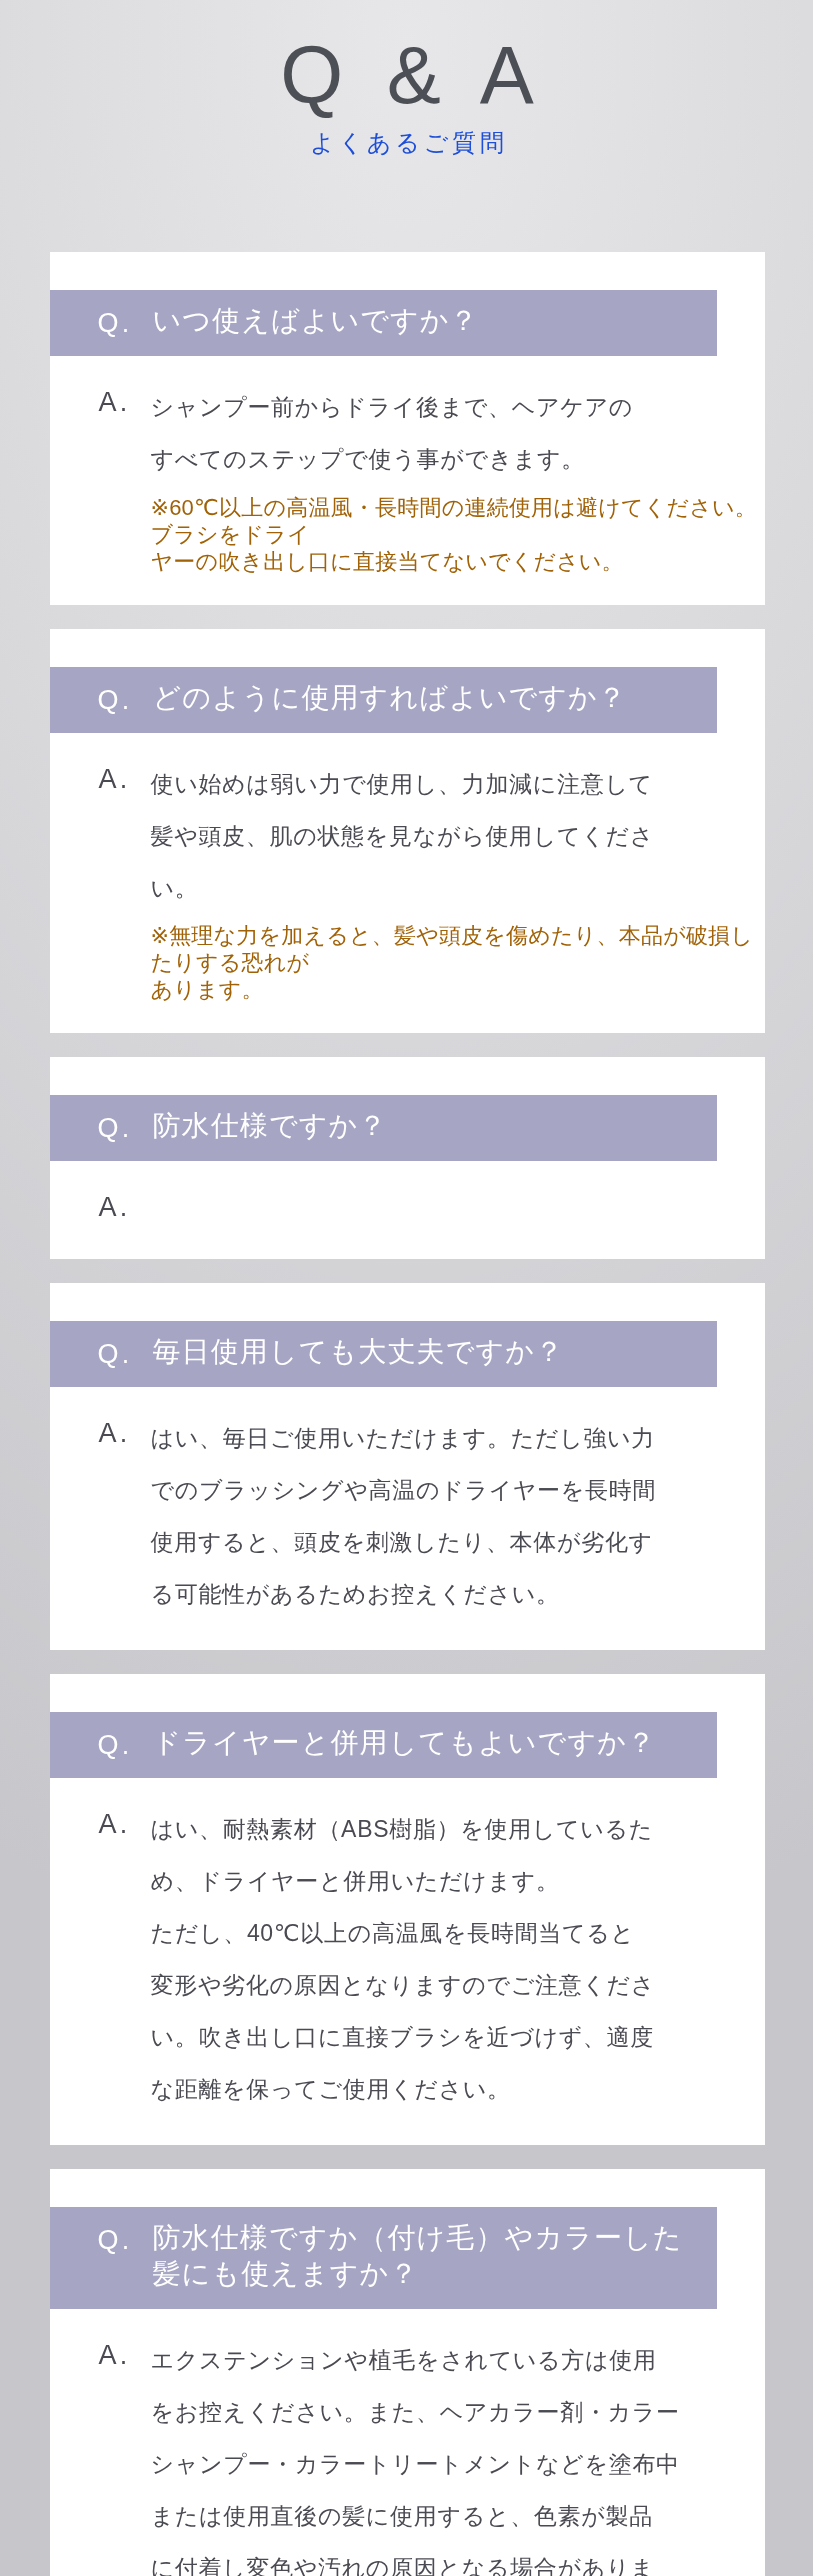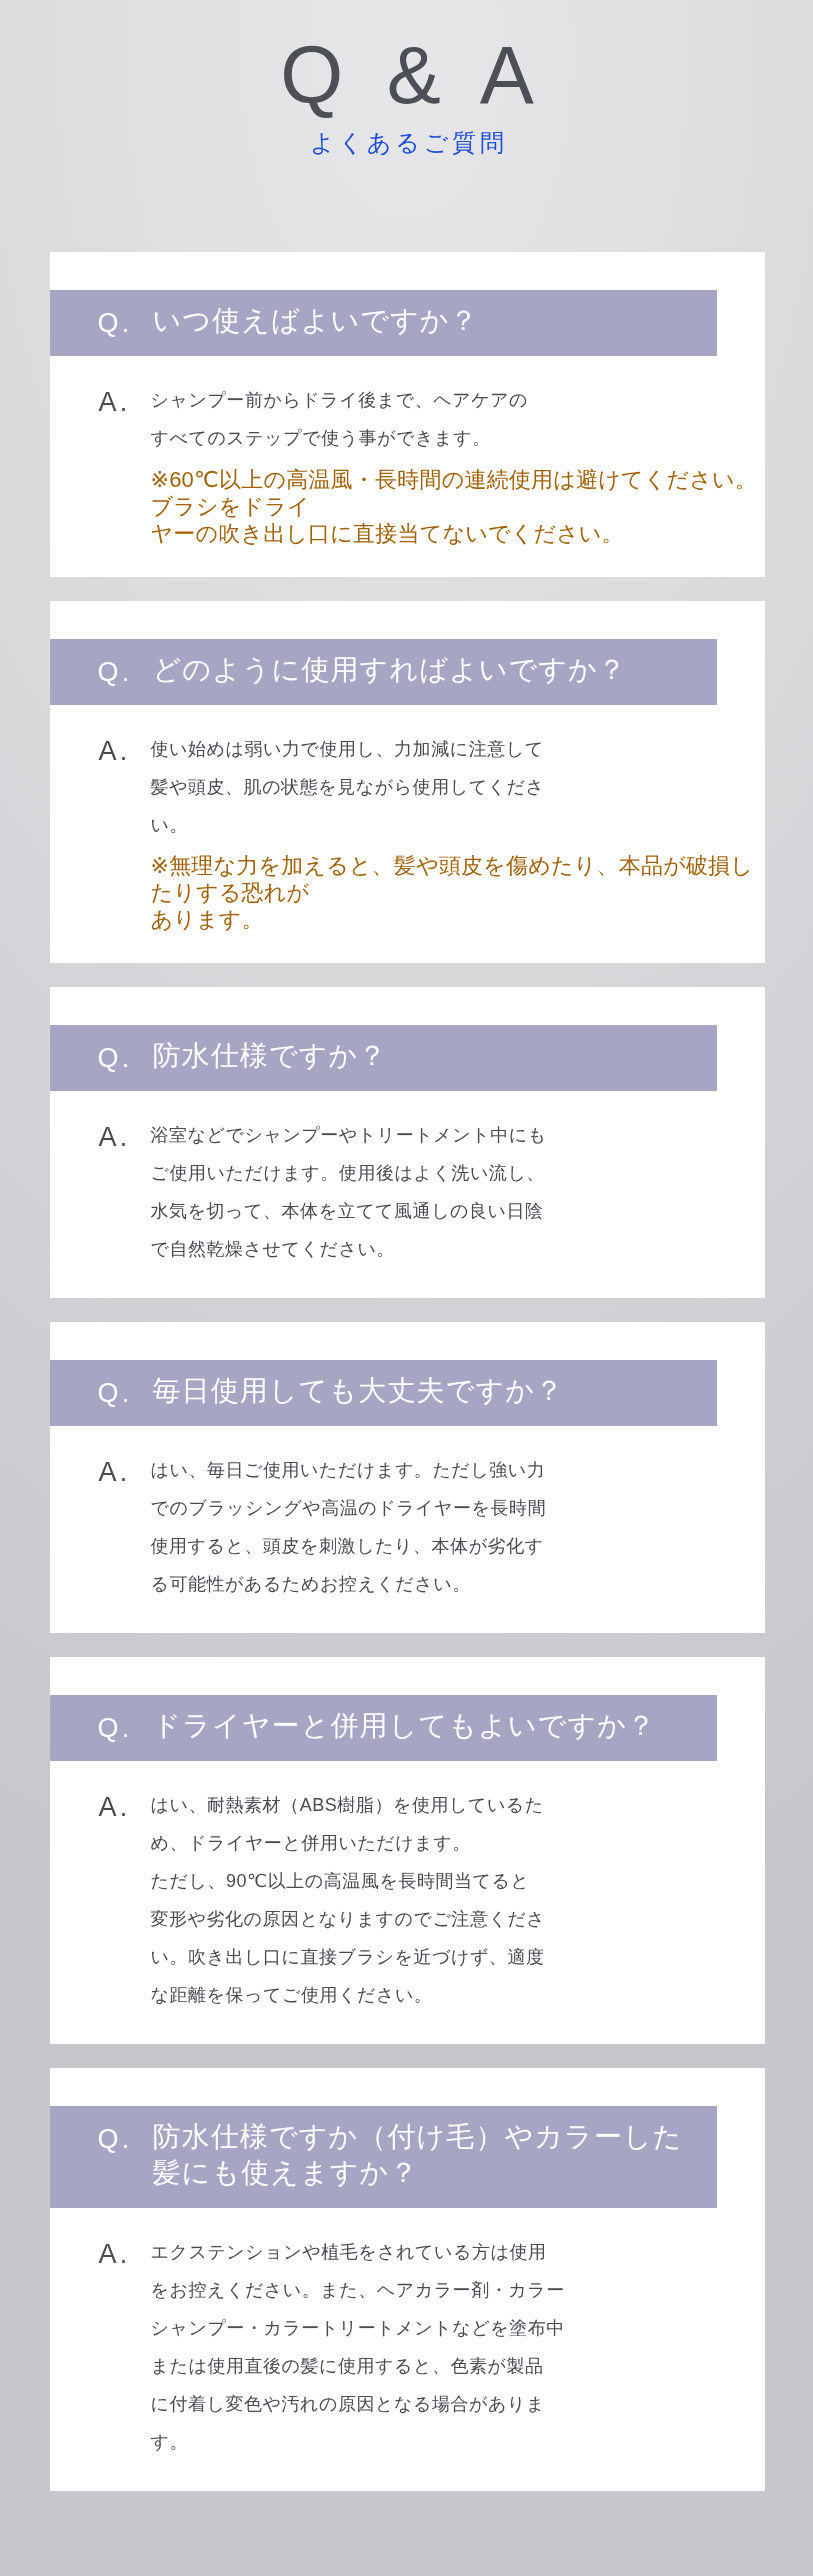--- a/index.html
+++ b/index.html
@@ -40,21 +40,21 @@
     white-space:pre-line;
     font-family:Liberation Mono, monospace;
   }
   .answer { display:flex; align-items:flex-start; }
   .alabel {
     flex:0 0 52px; margin-left:49px; color:#4a4a52;
     font-size:27px; line-height:43px; letter-spacing:0.12em;
   }
   .abody { flex:1; min-width:0; }
   .atext {
-    margin:0; color:#4a4a52; font-size:18px; line-height:38px;
+    margin:0; color:#4a4a52; font-size:23px; line-height:52px;
     letter-spacing:0.03em; white-space:pre-line; max-width:608px;
   }
   .note {
     margin:8.7px 0 0; color:#a16207; font-size:22px; line-height:27px;
     letter-spacing:0.01em; white-space:pre-line; max-width:619px;
   }
 </style>
 </head>
 <body>
 
@@ -96,26 +96,20 @@
   </div>
 </section>
 
 <section class="card">
   <div class="qbar">
     <span class="qlabel">Q.</span>
     <span class="qtext">防水仕様ですか？</span>
   </div>
   <div class="answer">
     <span class="alabel">A.</span>
-    <div class="abody">
-      <p class="atext">浴室などでシャンプーやトリートメント中にも
-ご使用いただけます。使用後はよく洗い流し、
-水気を切って、本体を立てて風通しの良い日陰
-で自然乾燥させてください。</p>
-    </div>
   </div>
 </section>
 
 <section class="card">
   <div class="qbar">
     <span class="qlabel">Q.</span>
     <span class="qtext">毎日使用しても大丈夫ですか？</span>
   </div>
   <div class="answer">
     <span class="alabel">A.</span>
@@ -131,21 +125,21 @@
 <section class="card">
   <div class="qbar">
     <span class="qlabel">Q.</span>
     <span class="qtext">ドライヤーと併用してもよいですか？</span>
   </div>
   <div class="answer">
     <span class="alabel">A.</span>
     <div class="abody">
       <p class="atext">はい、耐熱素材（ABS樹脂）を使用しているた
 め、ドライヤーと併用いただけます。
-ただし、90℃以上の高温風を長時間当てると
+ただし、40℃以上の高温風を長時間当てると
 変形や劣化の原因となりますのでご注意くださ
 い。吹き出し口に直接ブラシを近づけず、適度
 な距離を保ってご使用ください。</p>
     </div>
   </div>
 </section>
 
 <section class="card last">
   <div class="qbar">
     <span class="qlabel">Q.</span>

